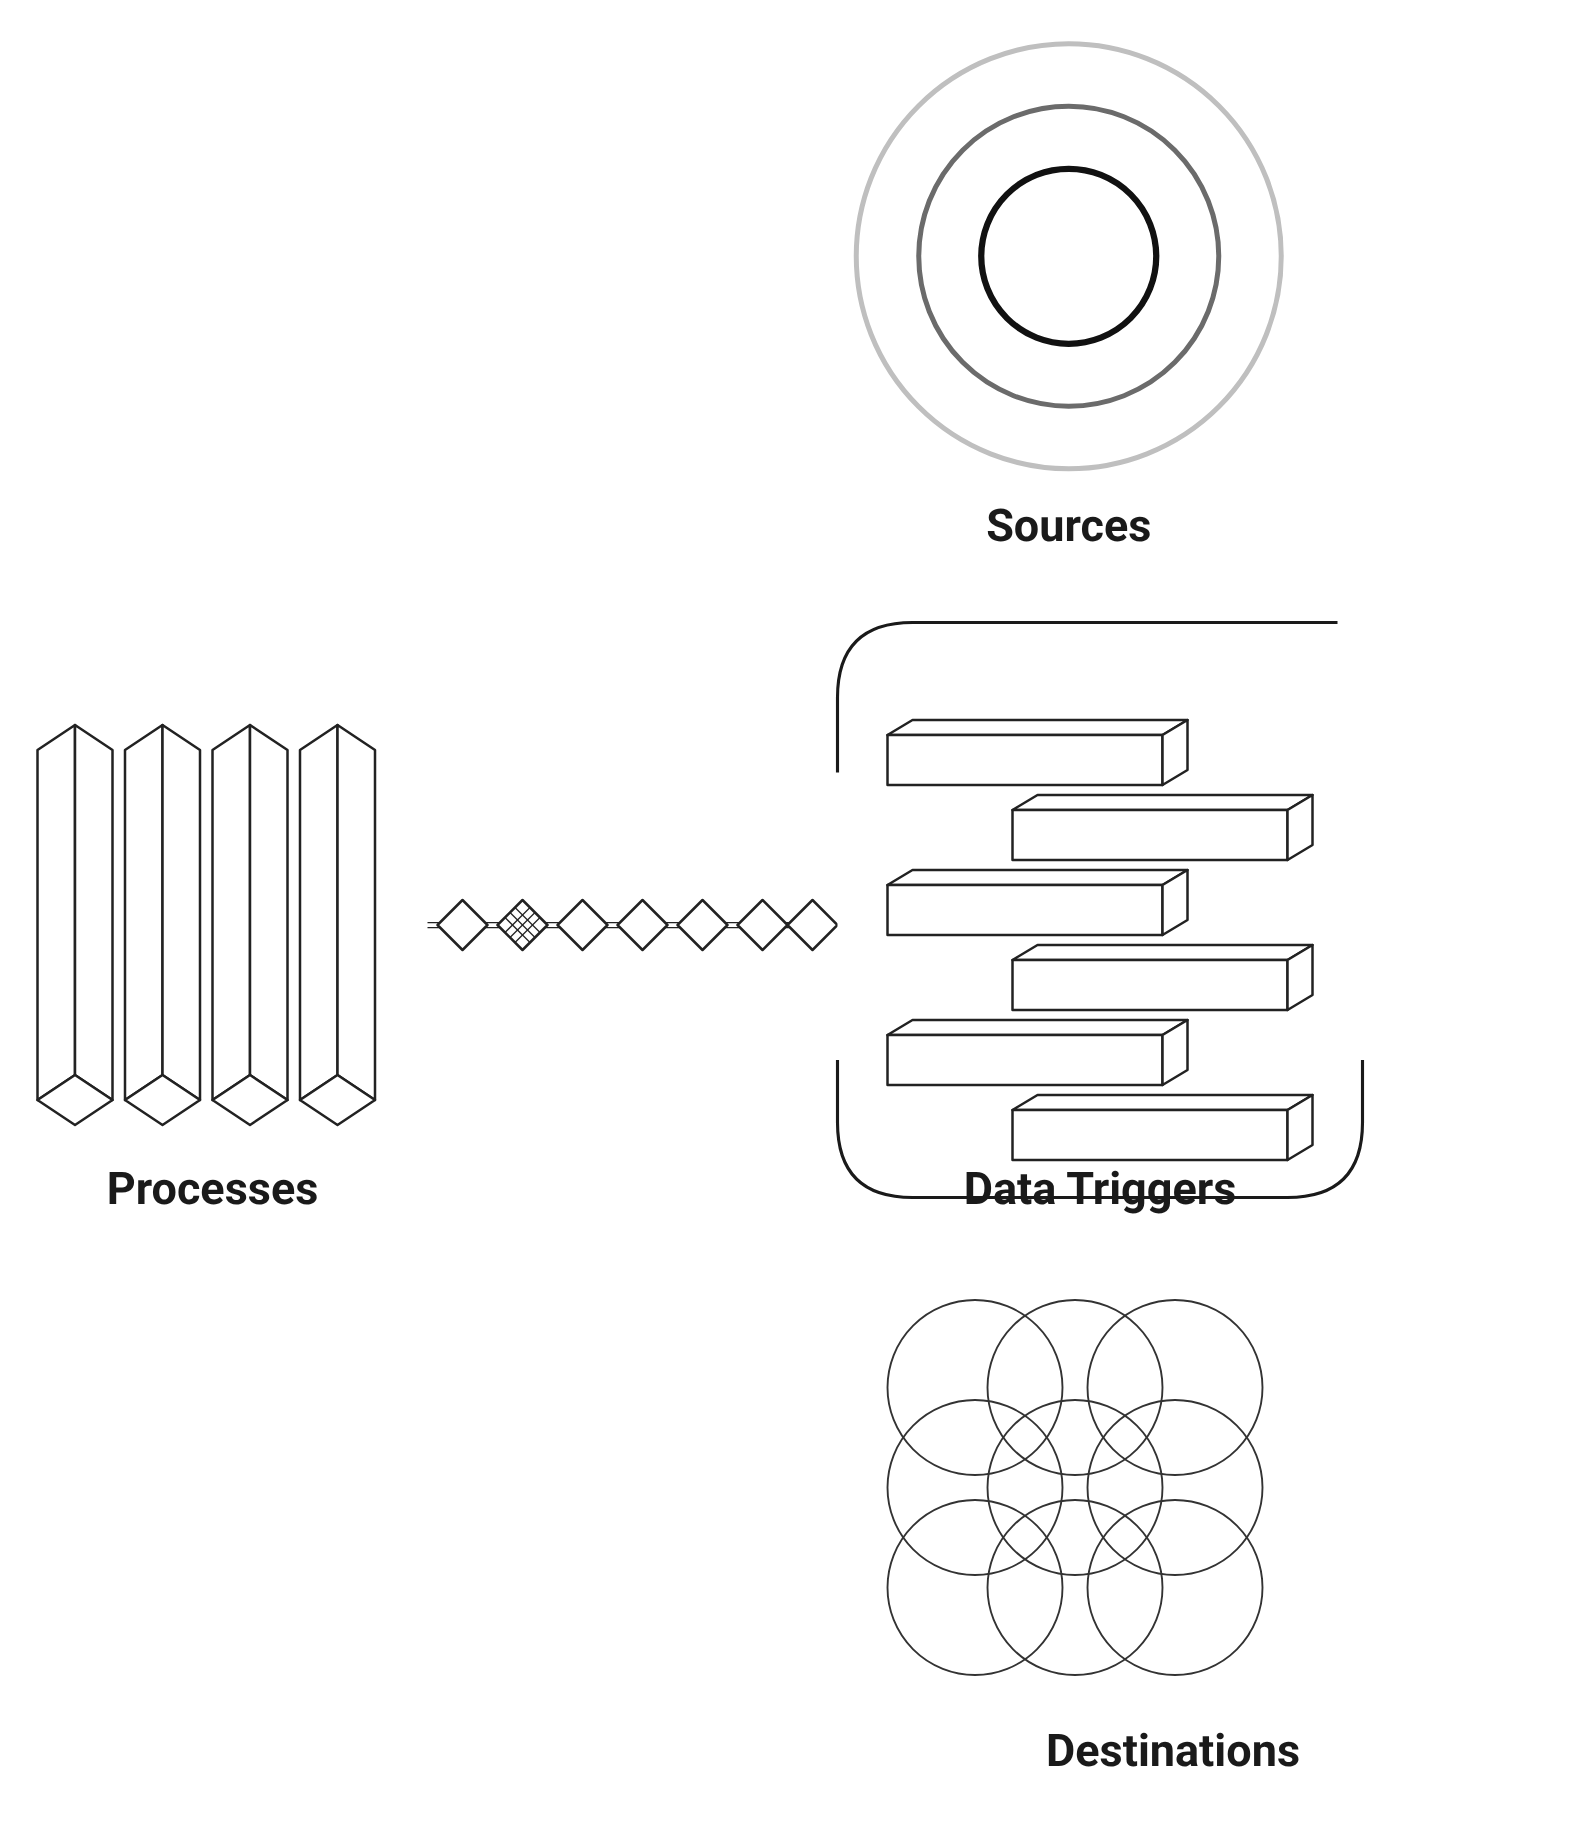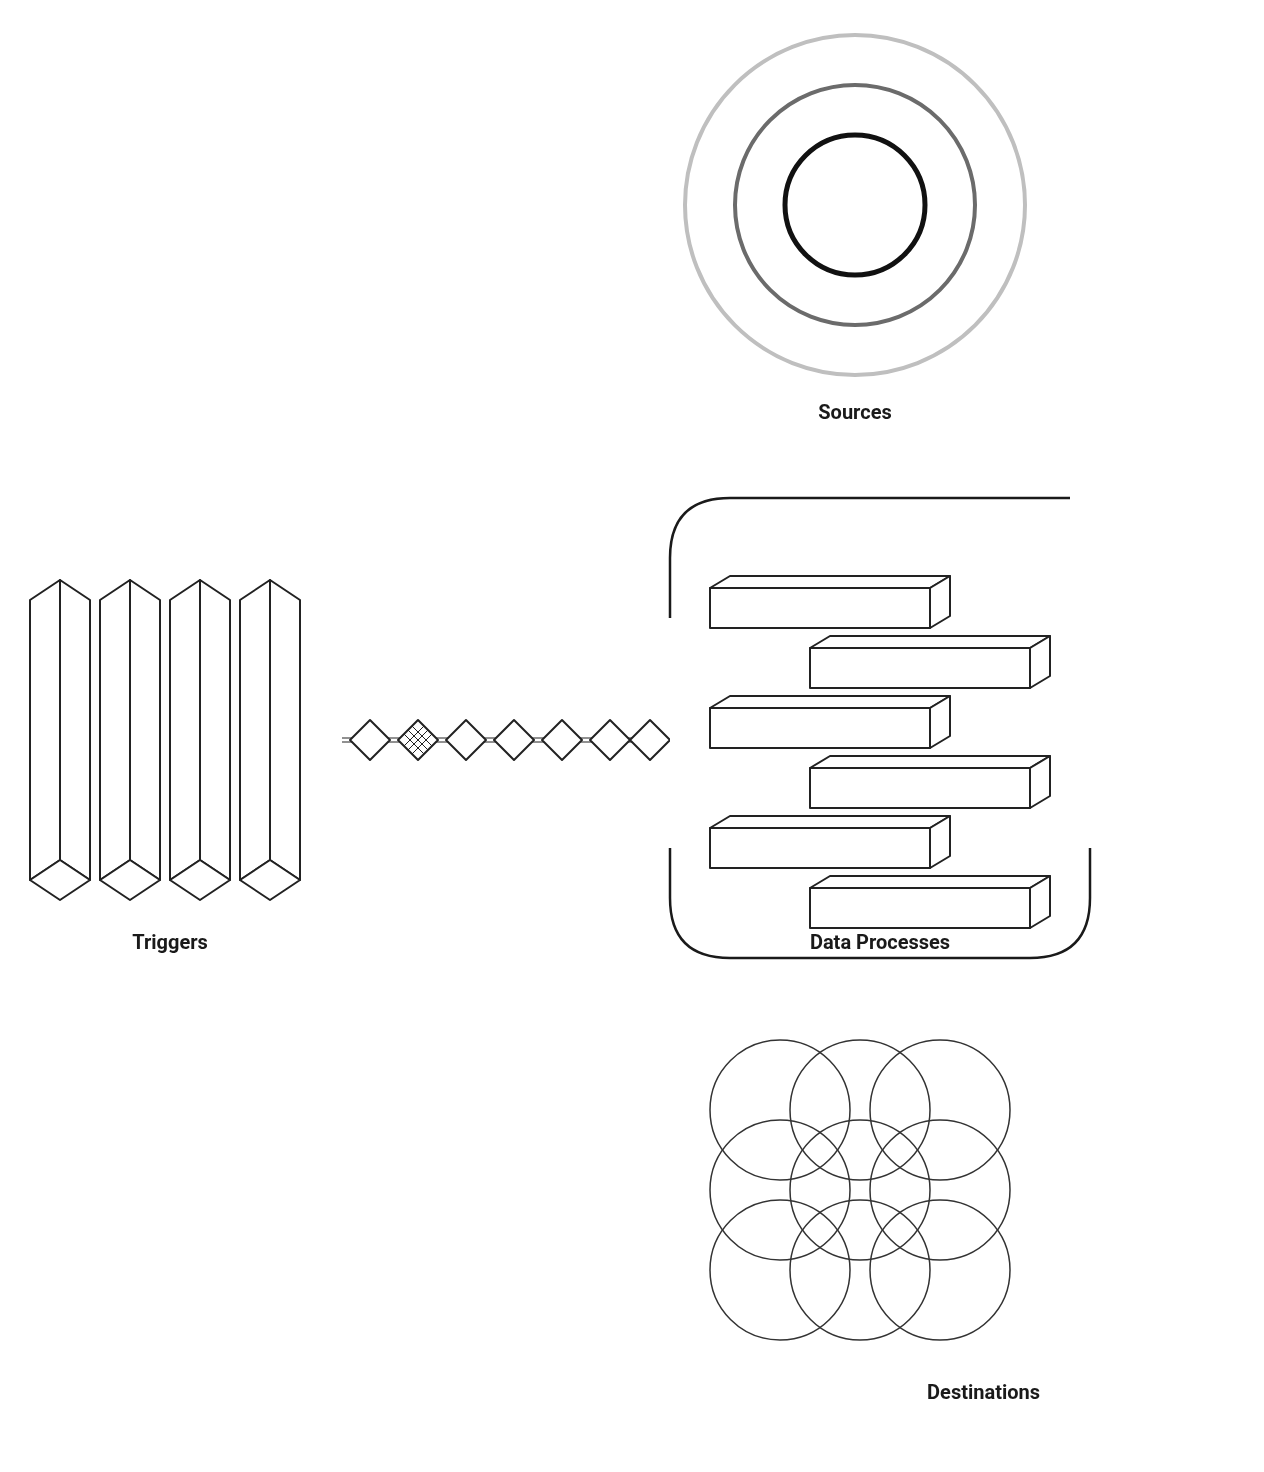--- a/index.html
+++ b/index.html
@@ -12,21 +12,21 @@
     color: #1a1a1a;
   }
   .canvas {
     position: relative;
     width: 1264px;
     height: 1472px;
   }
   .label {
     position: absolute;
     font-weight: 700;
-    font-size: 20px;
+    font-size: 36px;
     text-align: center;
   }
   svg { display: block; }
   .node-svg { position: absolute; }
 </style>
 </head>
 <body>
 
 <div class="canvas">
 
@@ -50,21 +50,21 @@
 
       <polygon points="150,40 180,20 180,300 150,320"></polygon>
       <polygon points="180,20 210,40 210,320 180,300"></polygon>
       <polygon points="150,320 180,300 210,320 180,340"></polygon>
 
       <polygon points="220,40 250,20 250,300 220,320"></polygon>
       <polygon points="250,20 280,40 280,320 250,300"></polygon>
       <polygon points="220,320 250,300 280,320 250,340"></polygon>
     </g>
   </svg>
-  <div class="label" style="left:20px; top:930px; width:300px;">Triggers</div>
+  <div class="label" style="left:20px; top:930px; width:300px;">Processes</div>
 
   <svg class="node-svg" width="340" height="80" viewBox="0 0 340 80" style="left:330px; top:700px;">
     <g fill="#ffffff" stroke="#222222" stroke-width="2" stroke-linejoin="round">
 
       <line x1="12" y1="38" x2="328" y2="38" stroke="#222" stroke-width="1"></line>
       <line x1="12" y1="42" x2="328" y2="42" stroke="#222" stroke-width="1"></line>
 
       <polygon points="20,40 40,20 60,40 40,60"></polygon>
 
       <polygon points="68,40 88,20 108,40 88,60"></polygon>
@@ -131,21 +131,21 @@
 
       <polygon points="80,360 300,360 320,348 100,348"></polygon>
       <polygon points="80,360 300,360 300,400 80,400"></polygon>
       <polygon points="300,360 320,348 320,388 300,400"></polygon>
 
       <polygon points="180,420 400,420 420,408 200,408"></polygon>
       <polygon points="180,420 400,420 400,460 180,460"></polygon>
       <polygon points="400,420 420,408 420,448 400,460"></polygon>
     </g>
   </svg>
-  <div class="label" style="left:630px; top:930px; width:500px;">Data Processes</div>
+  <div class="label" style="left:630px; top:930px; width:500px;">Data Triggers</div>
 
   <svg class="node-svg" width="360" height="360" viewBox="0 0 360 360" style="left:680px; top:1010px;">
     <g fill="none" stroke="#333333" stroke-width="1.5">
       <circle cx="100" cy="100" r="70"></circle>
       <circle cx="180" cy="100" r="70"></circle>
       <circle cx="260" cy="100" r="70"></circle>
       <circle cx="100" cy="180" r="70"></circle>
       <circle cx="180" cy="180" r="70"></circle>
       <circle cx="260" cy="180" r="70"></circle>
       <circle cx="100" cy="260" r="70"></circle>

